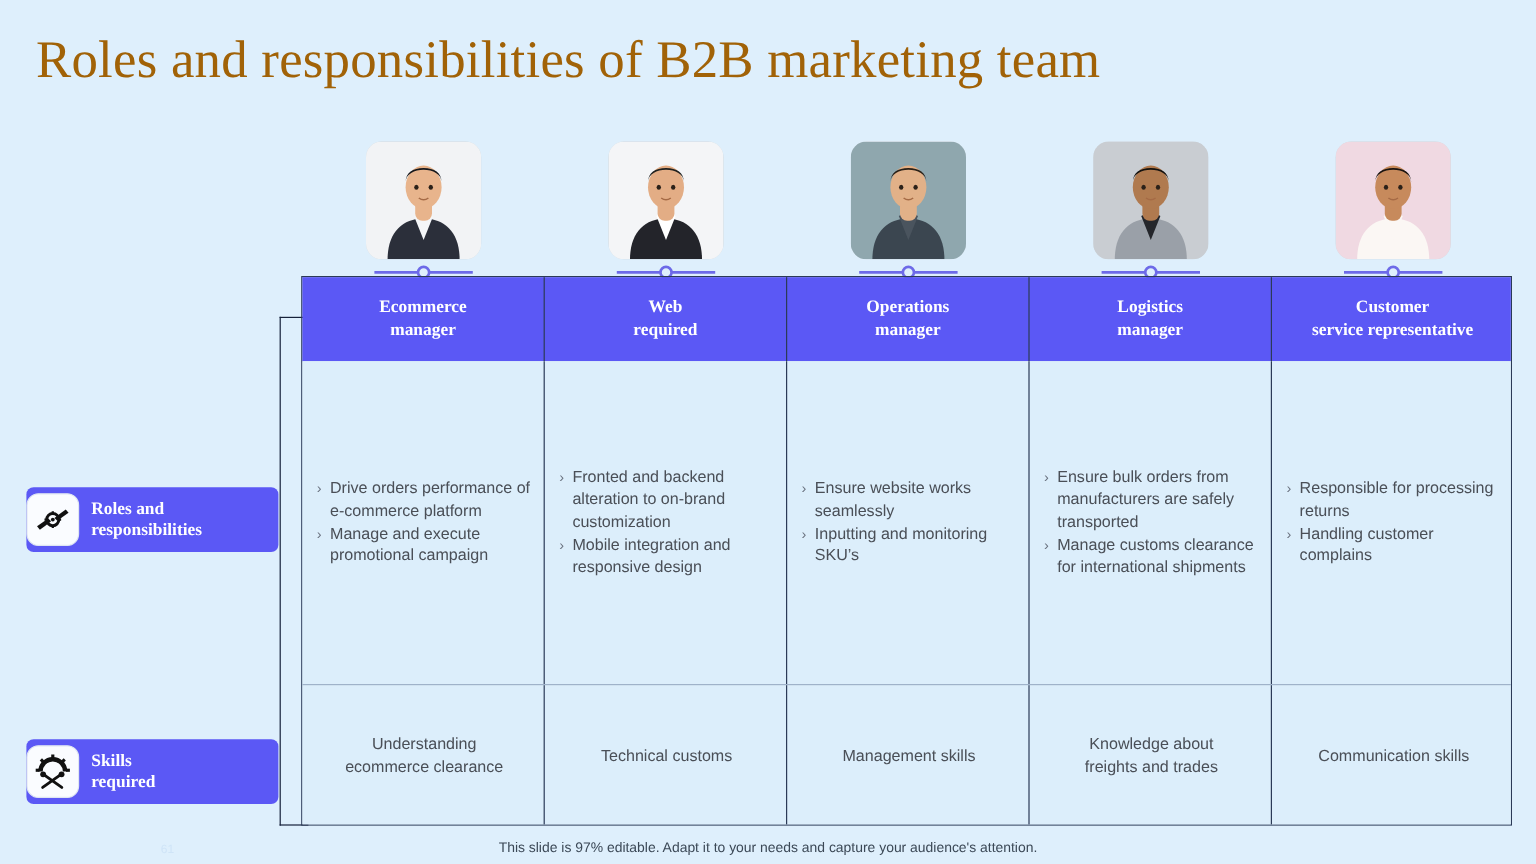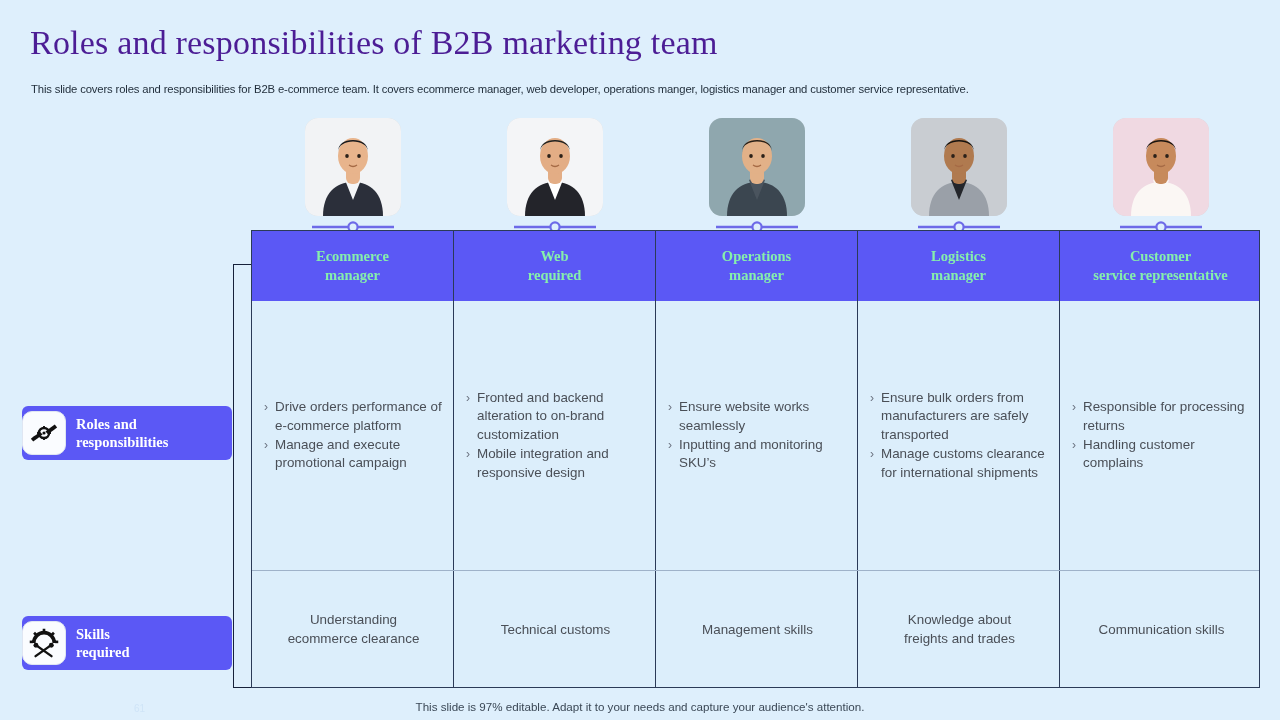--- a/index.html
+++ b/index.html
@@ -8,21 +8,21 @@
     background: #deeffc;
     font-family: "Liberation Sans", sans-serif;
     overflow: hidden;
   }
   .slide { position: relative; width: 1280px; height: 720px; background: #deeffc; }
 
   
   .title {
     position: absolute; left: 30px; top: 24px;
     font-family: "Liberation Serif", serif;
-    font-size: 34px; font-weight: 400; color: #4c1d95;
+    font-size: 44px; font-weight: 400; color: #a16207;
     letter-spacing: .2px; white-space: nowrap;
   }
   .subtitle {
     position: absolute; left: 31px; top: 83px;
     font-size: 11.3px; color: #23303d; white-space: nowrap;
     letter-spacing: -0.15px;
   }
 
   
   .photos { position: absolute; left: 252px; top: 118px; width: 1008px; height: 118px; }
@@ -42,21 +42,21 @@
   
   .table {
     position: absolute; left: 251px; top: 230px;
     width: 1009px; height: 458px;
     border: 1px solid #2b3a57;
     display: flex; flex-direction: column;
   }
   .thead { display: flex; height: 70px; background: #5b58f5; }
   .th {
     flex: 0 0 202px; display: flex; align-items: center; justify-content: center;
-    text-align: center; color: #86efac;
+    text-align: center; color: #ffffff;
     font-family: "Liberation Serif", serif; font-weight: bold; font-size: 14.5px;
     line-height: 19px;
     border-right: 1px solid #2b3a57;
   }
   .th:last-child { border-right: none; flex: 0 0 201px; }
 
   .trow { display: flex; background: #dceefb; }
   .trow.roles { height: 270px; }
   .trow.skills { height: 117px; border-top: 1px solid #9fb2c9; }
   .td {
@@ -119,21 +119,20 @@
     position: absolute; left: 134px; top: 703px;
     font-size: 10px; color: #cfe4f7;
   }
 </style>
 </head>
 <body>
 
 <div class="slide">
 
   <div class="title">Roles and responsibilities of B2B marketing team</div>
-  <div class="subtitle">This slide covers roles and responsibilities for B2B e-commerce team. It covers ecommerce manager, web developer, operations manger, logistics manager and customer service representative.</div>
 
   <div class="photos" id="photo-row">
       <div class="photo-wrap" style="left: 53px;">
         <div class="photo"><svg viewBox="0 0 96 98" width="96" height="98">
             <rect width="96" height="98" fill="#f2f3f5"></rect>
             <path d="M18 98 C18 76, 30 64, 48 64 C66 64, 78 76, 78 98 Z" fill="#2b2f3a"></path>
             <path d="M40 62 L48 82 L56 62 L52 60 L44 60 Z" fill="#f4f6f8"></path>
             <rect x="41" y="48" width="14" height="18" rx="6" fill="#e8b48c"></rect>
             <ellipse cx="48" cy="38" rx="15" ry="18" fill="#e8b48c"></ellipse>
             <path d="M33 34 C33 20, 63 20, 63 34 C63 26, 57 22, 48 22 C39 22, 33 26, 33 34 Z" fill="#17181c"></path>

